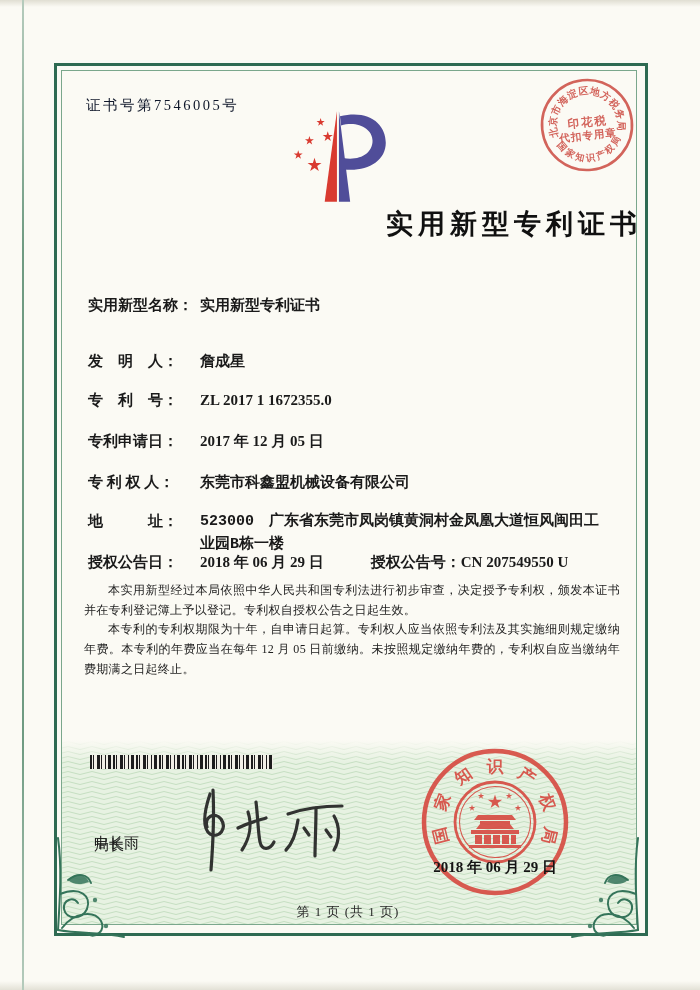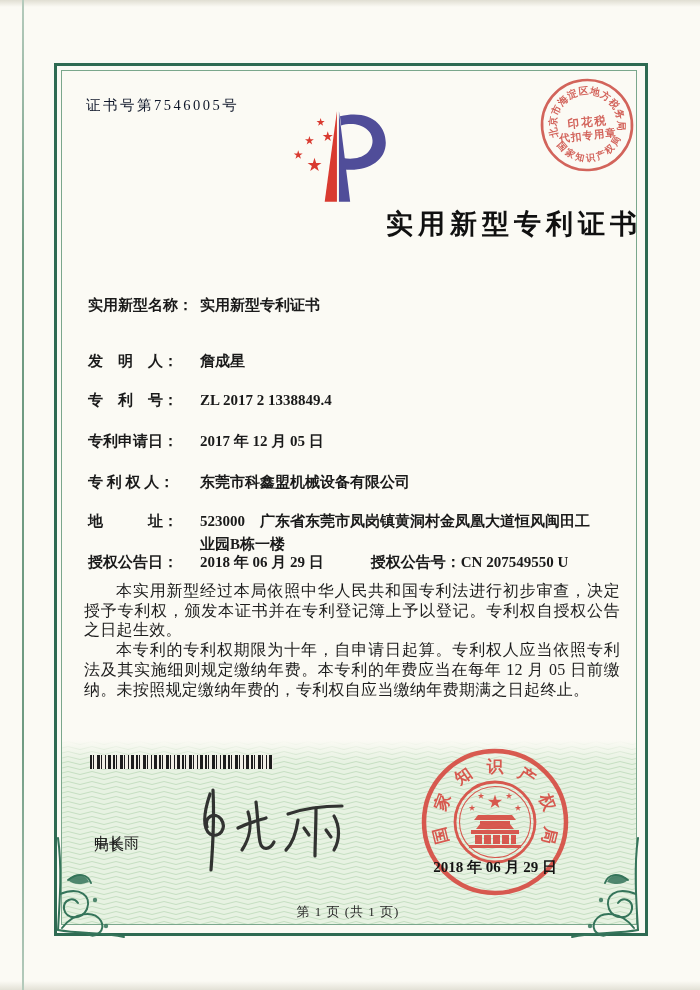--- a/index.html
+++ b/index.html
@@ -29,23 +29,23 @@
     background:linear-gradient(#fbfaf4,rgba(251,250,244,0));}
   
   .cert-number{left:86px;top:96px;font-size:14.5px;letter-spacing:2.5px;color:#0f172a;z-index:4;}
   .logo{left:286px;top:106px;width:112px;height:102px;z-index:4;}
   .title{left:54px;top:206px;width:588px;text-align:right;
     font-size:27px;font-weight:bold;letter-spacing:5px;color:#101010;z-index:4;}
   .field-row{left:88px;width:540px;font-size:15px;font-weight:bold;z-index:4;line-height:23px;}
   .flabel{display:inline-block;width:112px;white-space:pre;vertical-align:top;}
   .flabel.auto{width:auto;}
   .fvalue{display:inline-block;vertical-align:top;white-space:pre-wrap;}
-  .fvalue.wide{max-width:404px;white-space:normal;}
+  .fvalue.wide{max-width:404px;white-space:normal;font-family:Liberation Mono, monospace;}
   .body-text{left:84px;top:581px;width:536px;z-index:4;}
-  .body-text p{margin:0;font-size:16px;line-height:19.7px;text-indent:2em;
+  .body-text p{margin:0;font-size:12px;line-height:19.7px;text-indent:2em;
     text-align:justify;letter-spacing:.3px;color:#1d1d1d;}
   .barcode{left:90px;top:755px;width:183px;height:14px;z-index:4;
     background:repeating-linear-gradient(90deg,
       #1d1d1d 0 2px,#f1efe6 2px 3px,#1d1d1d 3px 4px,#f1efe6 4px 7px,
       #1d1d1d 7px 10px,#f1efe6 10px 11px,#1d1d1d 11px 12px,#f1efe6 12px 15px,
       #1d1d1d 15px 16px,#f1efe6 16px 18px,#1d1d1d 18px 21px,#f1efe6 21px 23px);}
   .signer-title{left:94px;top:836px;font-size:15px;z-index:4;}
   .signer-name{left:94px;top:834px;font-size:15px;z-index:4;}
   .signature{left:180px;top:782px;width:180px;height:100px;z-index:5;}
   .seal{left:415px;top:742px;width:160px;height:160px;z-index:5;}
@@ -193,21 +193,21 @@
   </g>
 </svg>
 
 <div class="abs field-row" style="top:294px">
   <span class="flabel">实用新型名称：</span><span class="fvalue">实用新型专利证书</span>
 </div>
 <div class="abs field-row" style="top:350px">
   <span class="flabel">发　明　人：</span><span class="fvalue">詹成星</span>
 </div>
 <div class="abs field-row" style="top:389px">
-  <span class="flabel">专　利　号：</span><span class="fvalue">ZL 2017 2 1338849.4</span>
+  <span class="flabel">专　利　号：</span><span class="fvalue">ZL 2017 1 1672355.0</span>
 </div>
 <div class="abs field-row" style="top:430px">
   <span class="flabel">专利申请日：</span><span class="fvalue">2017 年 12 月 05 日</span>
 </div>
 <div class="abs field-row" style="top:471px">
   <span class="flabel">专 利 权 人：</span><span class="fvalue">东莞市科鑫盟机械设备有限公司</span>
 </div>
 <div class="abs field-row" style="top:510px">
   <span class="flabel">地　　　址：</span><span class="fvalue wide">523000　广东省东莞市凤岗镇黄洞村金凤凰大道恒风闽田工业园B栋一楼</span>
 </div>

